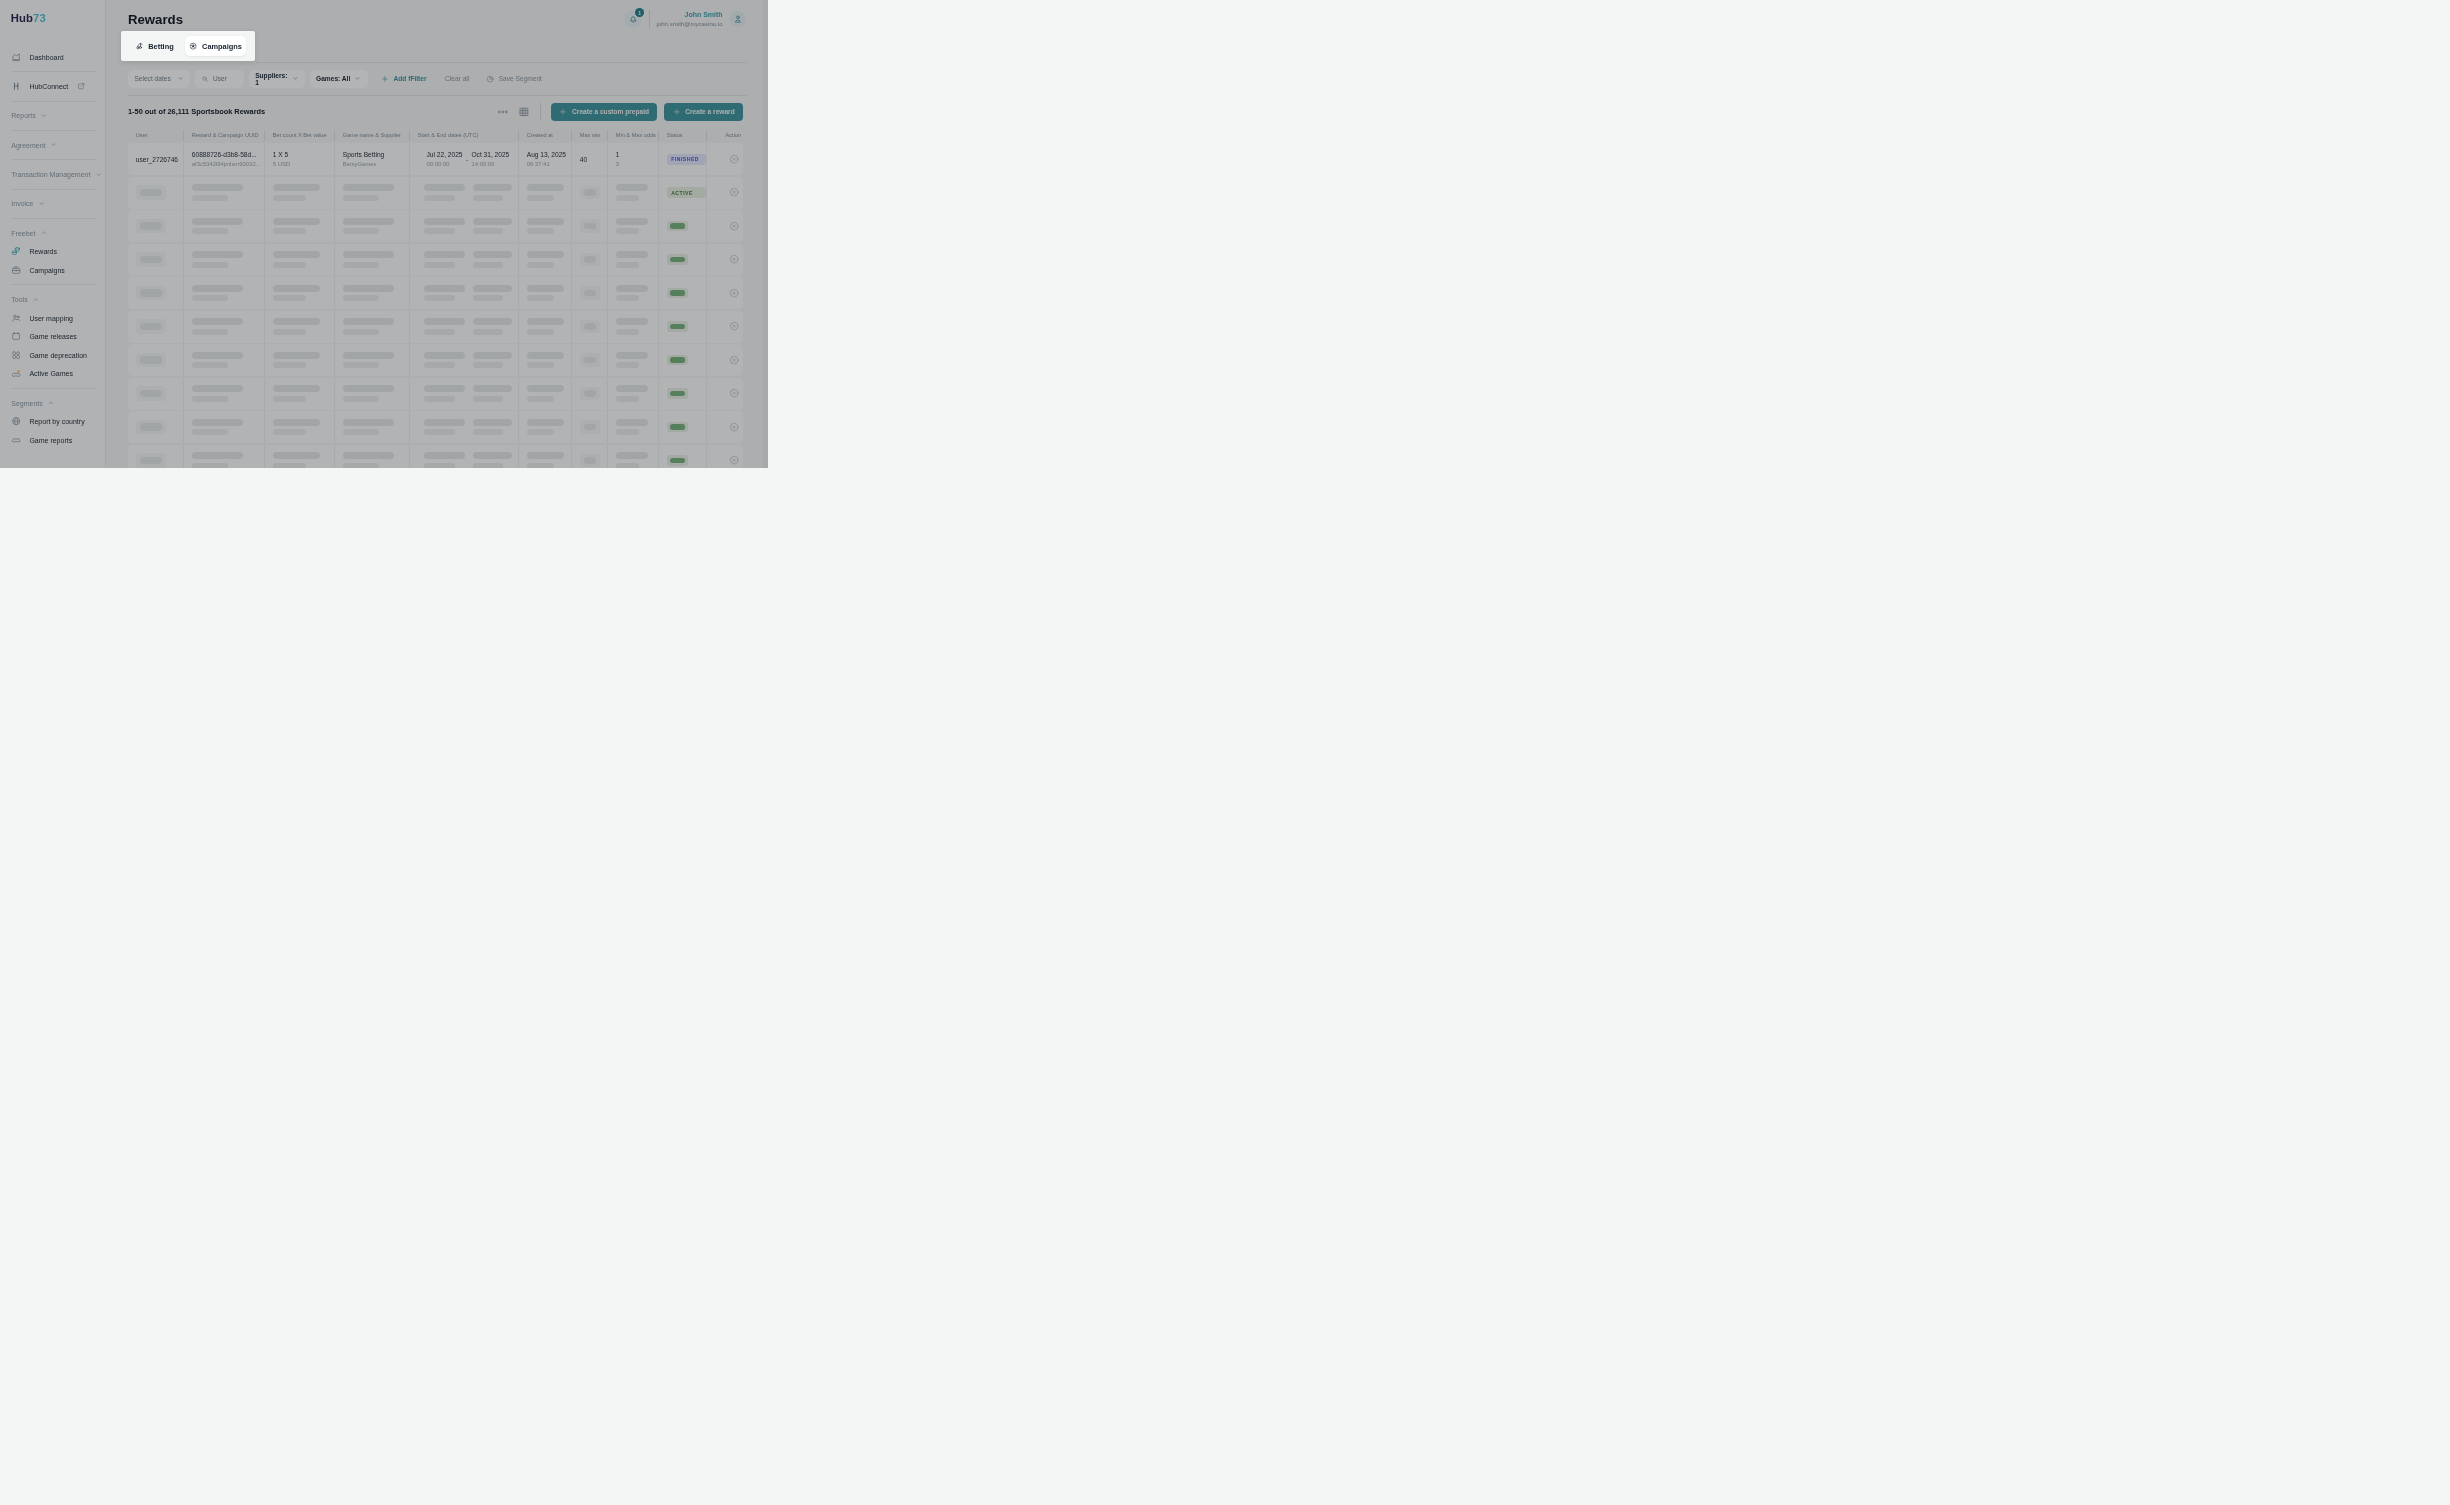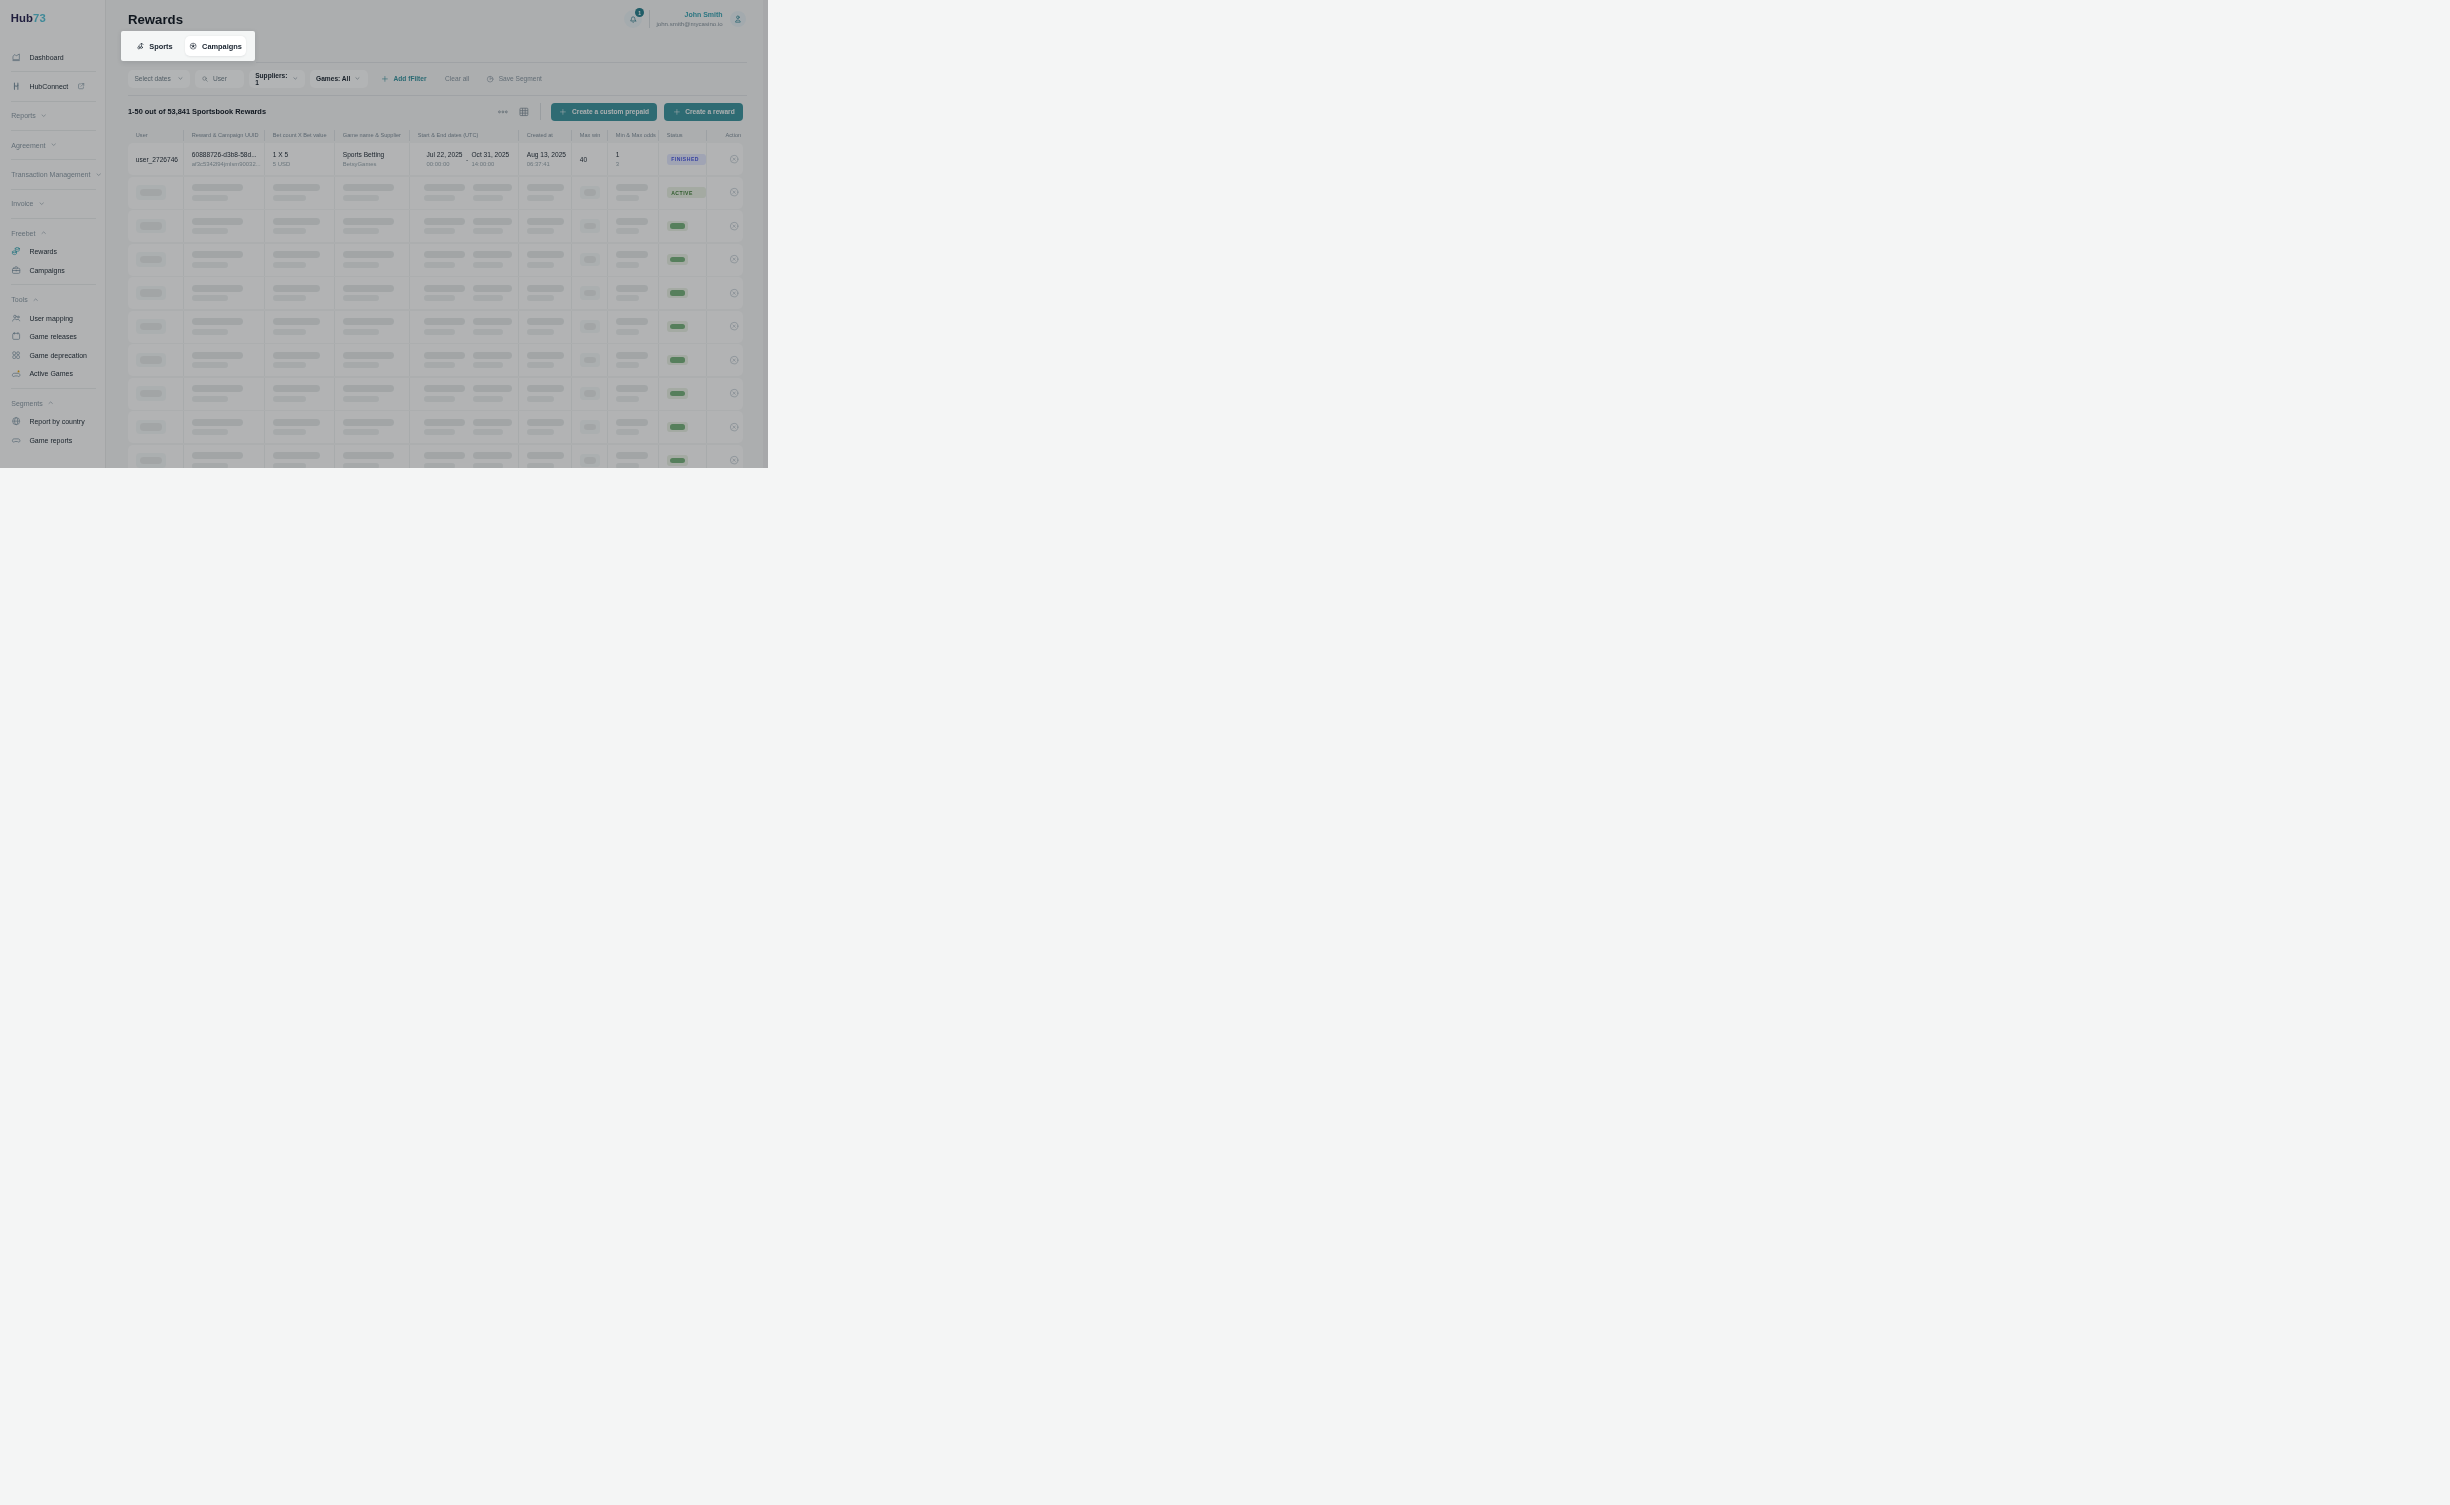--- a/index.html
+++ b/index.html
@@ -313,21 +313,21 @@
 
   <div class="tabs-box">
     <div class="tab tab-casino">
       <svg class="ticon" viewBox="0 0 24 24" fill="none" stroke="currentColor" stroke-width="1.7" stroke-linecap="round" stroke-linejoin="round">
           <circle cx="8.3" cy="16.8" r="3.3"></circle>
           <circle cx="15.8" cy="15.6" r="3"></circle>
           <path d="M8.3 13.5C8.3 9 11.5 5.3 16.3 4.6"></path>
           <path d="M15.8 12.6c0-3.6.3-6 .5-8"></path>
           <path d="M16.3 4.6c2.2-.1 3.8 1 4.3 2.7"></path>
         </svg>
-      <span>Sports</span>
+      <span>Betting</span>
     </div>
     <div class="tab tab-sportsbook">
       <svg class="ticon" viewBox="0 0 24 24" fill="none" stroke="currentColor" stroke-width="1.5" stroke-linejoin="round">
           <circle cx="12" cy="12" r="8.6"></circle>
           <path fill="currentColor" stroke="none" d="M12 8.4l3.1 2.3-1.2 3.7H10l-1.1-3.7z"></path>
           <path d="M12 8.4V3.9M15.1 10.7l4.4-1.4M13.9 14.4l2.7 3.6M10 14.4l-2.7 3.6M8.9 10.7L4.5 9.3"></path>
         </svg>
       <span>Campaigns</span>
     </div>
   </div>
@@ -372,21 +372,21 @@
       <svg class="cicon" viewBox="0 0 24 24" fill="none" stroke="currentColor" stroke-width="1.7" stroke-linecap="round">
           <circle cx="12" cy="12" r="8.3"></circle>
           <path d="M12 12V4.7M12 12l5.8-2.6"></path>
         </svg>
       <span>Save Segment</span>
     </div>
   </div>
   <div class="hline2"></div>
 
   <div class="toolbar">
-    <div class="count">1-50 out of 53,841 Sportsbook Rewards</div>
+    <div class="count">1-50 out of 26,111 Sportsbook Rewards</div>
     <div class="t-spacer"></div>
     <svg class="icon-btn dots-btn" viewBox="0 0 24 24" fill="none" stroke="currentColor" stroke-width="1.6">
         <circle cx="5" cy="12" r="1.9"></circle>
         <circle cx="12" cy="12" r="1.9"></circle>
         <circle cx="19" cy="12" r="1.9"></circle>
       </svg>
     <svg class="icon-btn grid-btn" viewBox="0 0 24 24" fill="none" stroke="currentColor" stroke-width="1.5">
         <rect x="4" y="4.5" width="16" height="15" rx="1.5"></rect>
         <path d="M9.3 4.5v15M14.6 4.5v15M4 9.5h16M4 14.5h16"></path>
       </svg>

